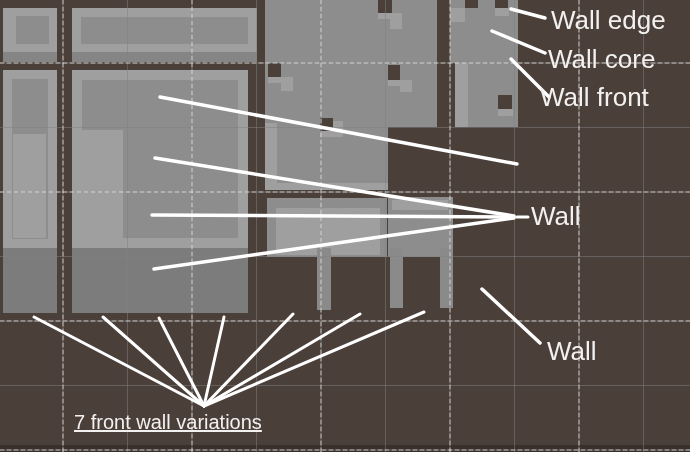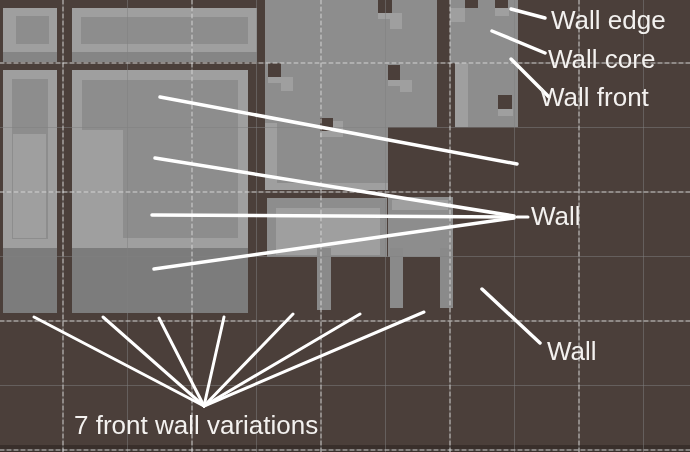--- a/index.html
+++ b/index.html
@@ -13,21 +13,21 @@
   .lbl{
     position:absolute;color:var(--text,#f3f1ef);
     font-size:26px;line-height:1.05;white-space:nowrap;
   }
   #lbl-wall-edge{left:551px;top:7px;}
   #lbl-wall-core{left:548px;top:46px;}
   #lbl-wall-front{left:540px;top:84px;text-align:right;}
   #lbl-not-solid{left:523px;top:141px;font-size:25px;line-height:22px;}
   #lbl-solid{left:531px;top:203px;}
   #lbl-floor{left:547px;top:338px;}
-  #lbl-variations{left:74px;top:412px;font-size:26px;}
+  #lbl-variations{left:74px;top:412px;font-size:20px;text-decoration:underline;}
 </style>
 </head>
 <body>
 
 <div class="stage" style="background: rgb(75, 63, 58); --text: #f3f1ef;">
   <div id="tiles">
       <div class="shape" style="left: 3px; top: 8px; width: 54px; height: 44px; background: rgb(159, 159, 159);"></div>
       <div class="shape" style="left: 16px; top: 16px; width: 33px; height: 28px; background: rgb(141, 141, 141);"></div>
       <div class="shape" style="left: 3px; top: 52px; width: 54px; height: 10px; background: rgb(133, 133, 133);"></div>
       <div class="shape" style="left: 72px; top: 8px; width: 185px; height: 44px; background: rgb(159, 159, 159);"></div>

